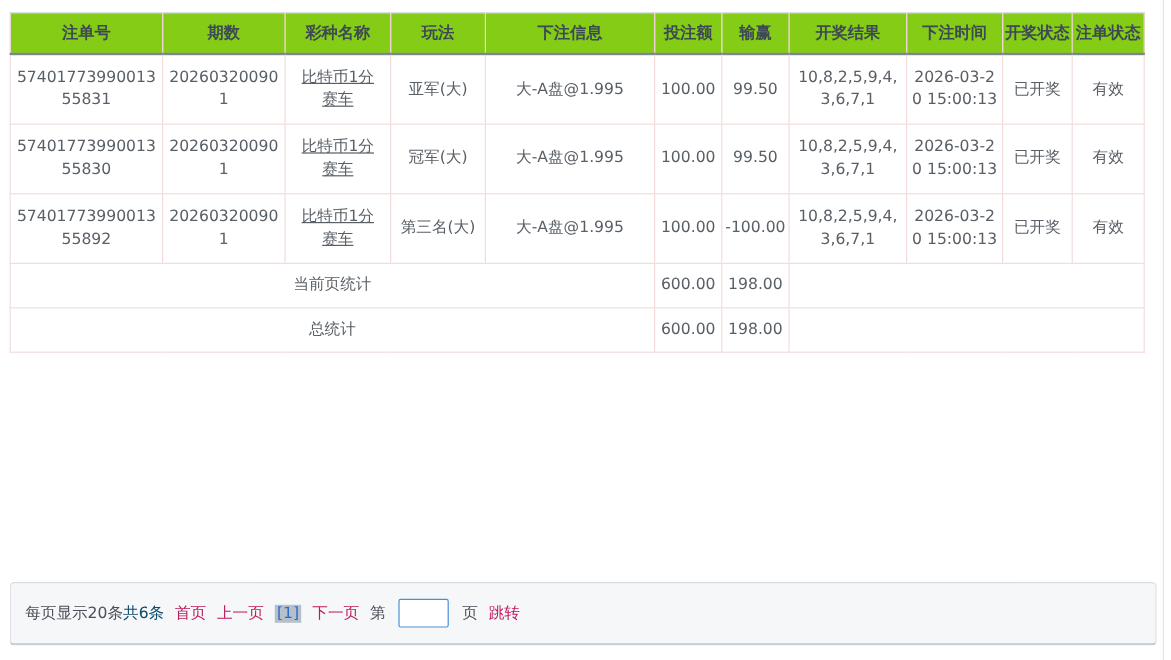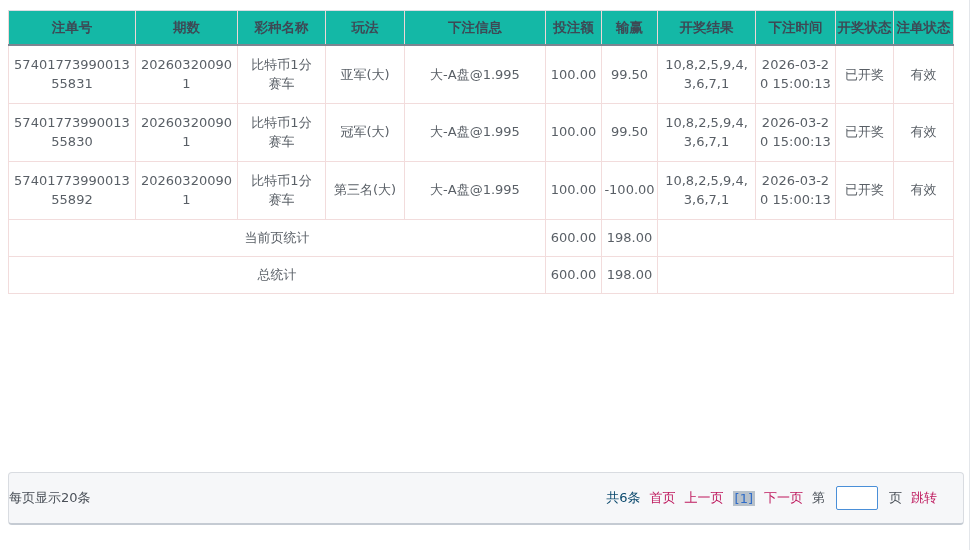--- a/index.html
+++ b/index.html
@@ -4,38 +4,38 @@
 <style>
   html,body{margin:0;padding:0;}
   body{
     width:976px;height:550px;position:relative;background:#ffffff;
     font-family:"DejaVu Sans","Liberation Sans",sans-serif;
     -webkit-font-smoothing:antialiased;overflow:hidden;
   }
   .table-wrap{position:absolute;left:8px;top:10px;}
   table{border-collapse:collapse;table-layout:fixed;width:945px;font-size:13px;}
   th{
-    background:#14b8a6;color:#3d4955;font-weight:bold;font-size:13.5px;
+    background:#84cc16;color:#3d4955;font-weight:bold;font-size:13.5px;
     border:1px solid #efd6d6;border-top:1px solid #d9dde3;
     border-bottom:2px solid #7c8591;height:33px;padding:0 1px;text-align:center;
   }
   td{
     border:1px solid #f2dcdc;color:#595f66;text-align:center;
     padding:2px 2px;word-break:break-all;line-height:1.5;vertical-align:middle;
   }
   tbody tr.data-row{height:58px;}
-  td.col-lottery{padding:2px 10px;}
+  td.col-lottery{padding:2px 10px;text-decoration:underline;}
   tr.summary{height:37px;}
   tr.summary td{word-break:normal;text-align:center;}
   .footer{
-    position:absolute;left:8px;top:472px;width:956px;height:53px;
+    position:absolute;left:8px;top:485px;width:956px;height:53px;
     background:#f6f7f9;border:1px solid #d9dce1;border-bottom:2px solid #c5cbd3;
     border-radius:4px;box-sizing:border-box;
-    display:flex;align-items:center;justify-content:space-between;
-    padding:0 26px 0 0;font-size:13px;color:#4a5058;
+    display:flex;align-items:center;
+    padding:0 26px 0 12px;font-size:13px;color:#4a5058;
   }
   .pagination{display:flex;align-items:center;gap:9px;white-space:nowrap;}
   .total{color:#0c4a6e;}
   .plink{color:#be185d;cursor:pointer;text-decoration:none;}
   .current{background:#b6c0ca;color:#2e6bc8;padding:0 2px;}
   .jump-input{
     width:36px;height:20px;border:1px solid #4a8fd8;border-radius:2px;
     background:#fff;box-sizing:content-box;margin:0 2px;font-size:13px;
     text-align:center;outline:none;
   }

